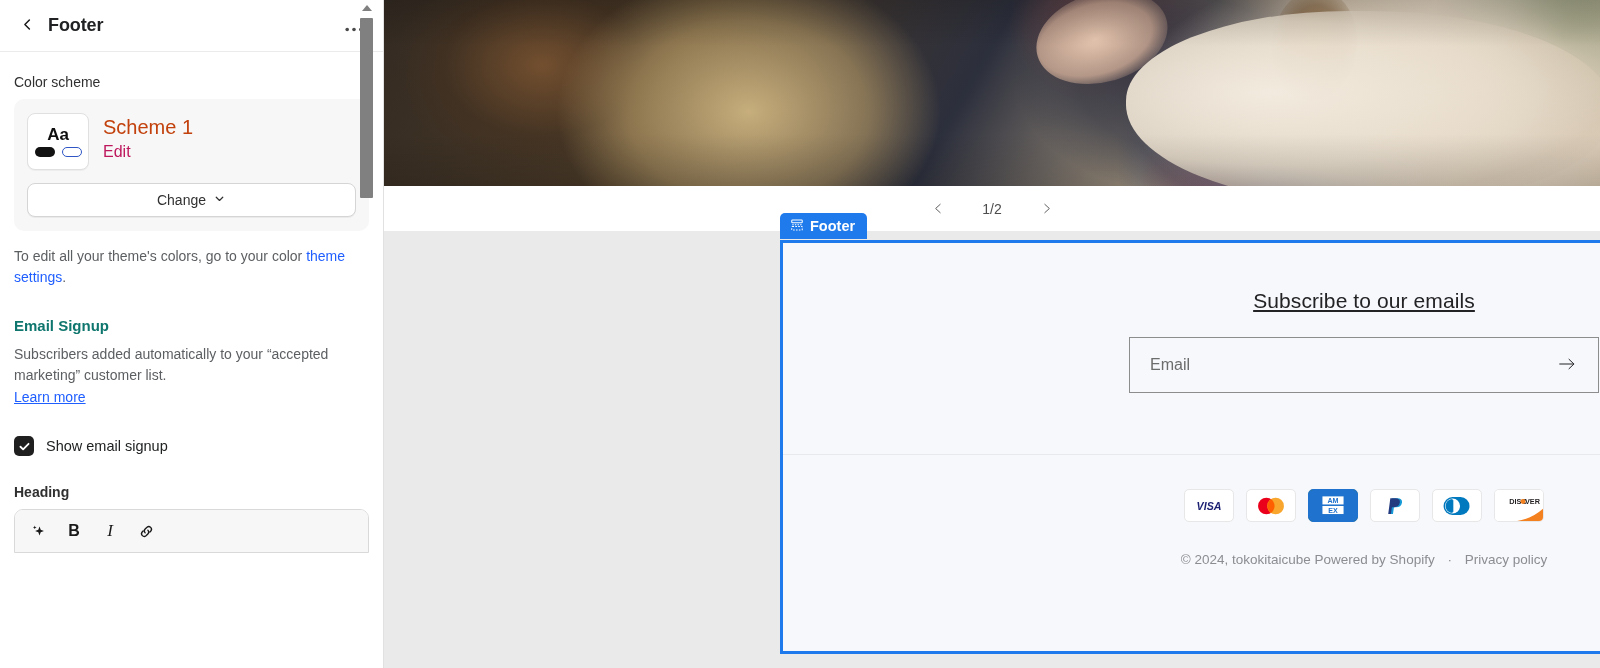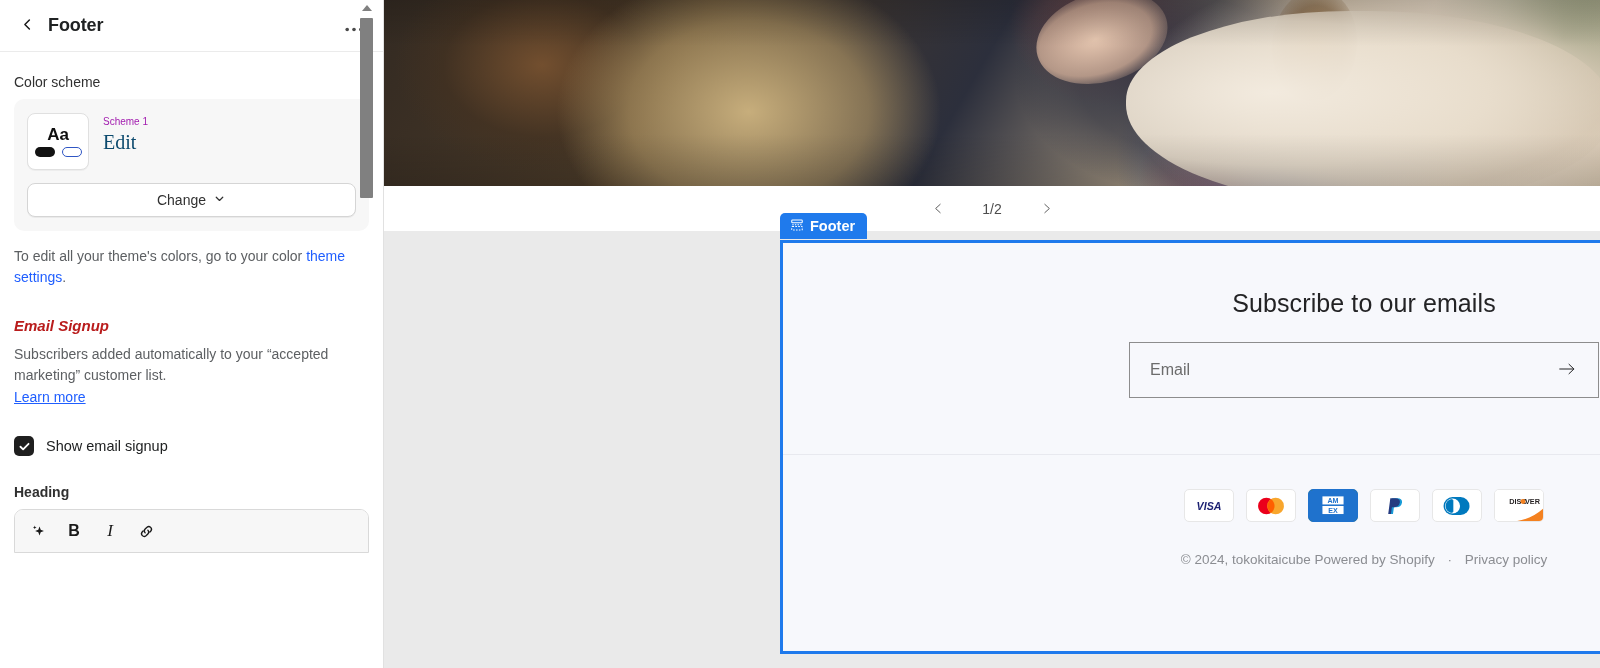--- a/index.html
+++ b/index.html
@@ -55,42 +55,42 @@
     border: 1px solid #e0e0e0; border-radius: 8px;
     display: flex; flex-direction: column; align-items: center; justify-content: center;
     gap: 4px; flex: 0 0 62px;
     box-shadow: 0 1px 0 rgba(0,0,0,0.04);
   }
   .swatch-aa { font-size: 17px; color: #0f0f0f; line-height: 1; font-weight: 700; }
   .swatch-pills { display: flex; gap: 7px; align-items: center; }
   .pill-a { width: 20px; height: 10px; border-radius: 6px; background: #121212; }
   .pill-b { width: 20px; height: 10px; border-radius: 6px; background: #fff; border: 1.4px solid #2f56c4; }
   .scheme-meta { padding-top: 3px; }
-  .scheme-name { font-size: 10px; color: #a21caf; margin-bottom: 4px; }
-  .link-blue { font-size: 20px; color: #0c4a6e; text-decoration: none; cursor: pointer; font-family: Liberation Serif, serif; }
+  .scheme-name { font-size: 20px; color: #c2410c; margin-bottom: 4px; }
+  .link-blue { font-size: 16px; color: #be185d; text-decoration: none; cursor: pointer; }
 
   .change-btn {
     margin-top: 13px;
     width: 100%; height: 34px;
     background: #ffffff; border: 1px solid #d5d5d5;
     border-radius: 8px; cursor: pointer;
     display: flex; align-items: center; justify-content: center; gap: 7px;
     font-size: 14px; color: #303030; font-family: inherit;
     box-shadow: 0 1px 0 rgba(0,0,0,0.05);
   }
 
   .help-text {
     font-size: 14px; color: #5c5f62; line-height: 1.48;
     margin-top: 15px;
   }
   .help-text a { color: #1f5eff; text-decoration: none; }
 
   .sec-title {
-    font-size: 15px; font-weight: 700; color: #b91c1c;
-    margin-top: 30px; margin-bottom: 10px; font-style: italic;
+    font-size: 15px; font-weight: 700; color: #0f766e;
+    margin-top: 30px; margin-bottom: 10px;
   }
   .sec-desc { font-size: 14px; color: #5c5f62; line-height: 1.5; }
   .learn-more {
     display: inline-block; margin-top: 3px;
     font-size: 14px; color: #1f5eff; text-decoration: underline; cursor: pointer;
   }
 
   .checkbox-row { display: flex; align-items: center; gap: 12px; margin-top: 30px; text-align: center; }
   .cbox {
     width: 20px; height: 20px; border-radius: 5px; background: #1f1f1f;
@@ -206,21 +206,21 @@
     font-size: 14.5px; font-weight: 600;
     z-index: 3; cursor: pointer;
   }
   .footer-top {
     height: 212px;
     display: flex; flex-direction: column; align-items: center; justify-content: flex-start;
     padding-top: 46px;
     border-bottom: 1px solid #e8e9ef;
   }
   .sub-title {
-    font-size: 25px; color: #232325; font-weight: 400; letter-spacing: 0.1px;
+    font-size: 21px; color: #232325; font-weight: 400; letter-spacing: 0.1px; text-decoration: underline;
   }
   .sub-form {
     margin-top: 24px; width: 470px; height: 56px;
     border: 1px solid #8d8d8d; background: transparent;
     display: flex; align-items: center; padding: 0 18px 0 20px;
   }
   .sub-input {
     flex: 1; border: none; outline: none; background: transparent;
     font-size: 16px; color: #232325; font-family: inherit;
   }

